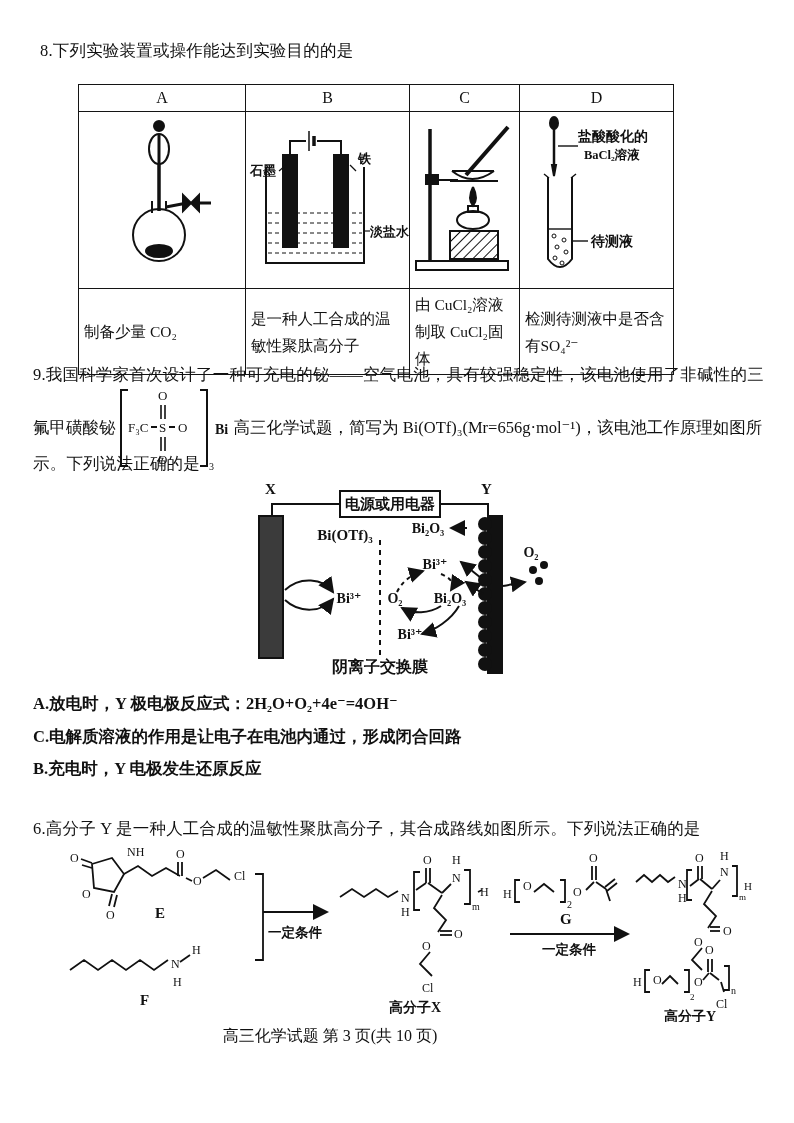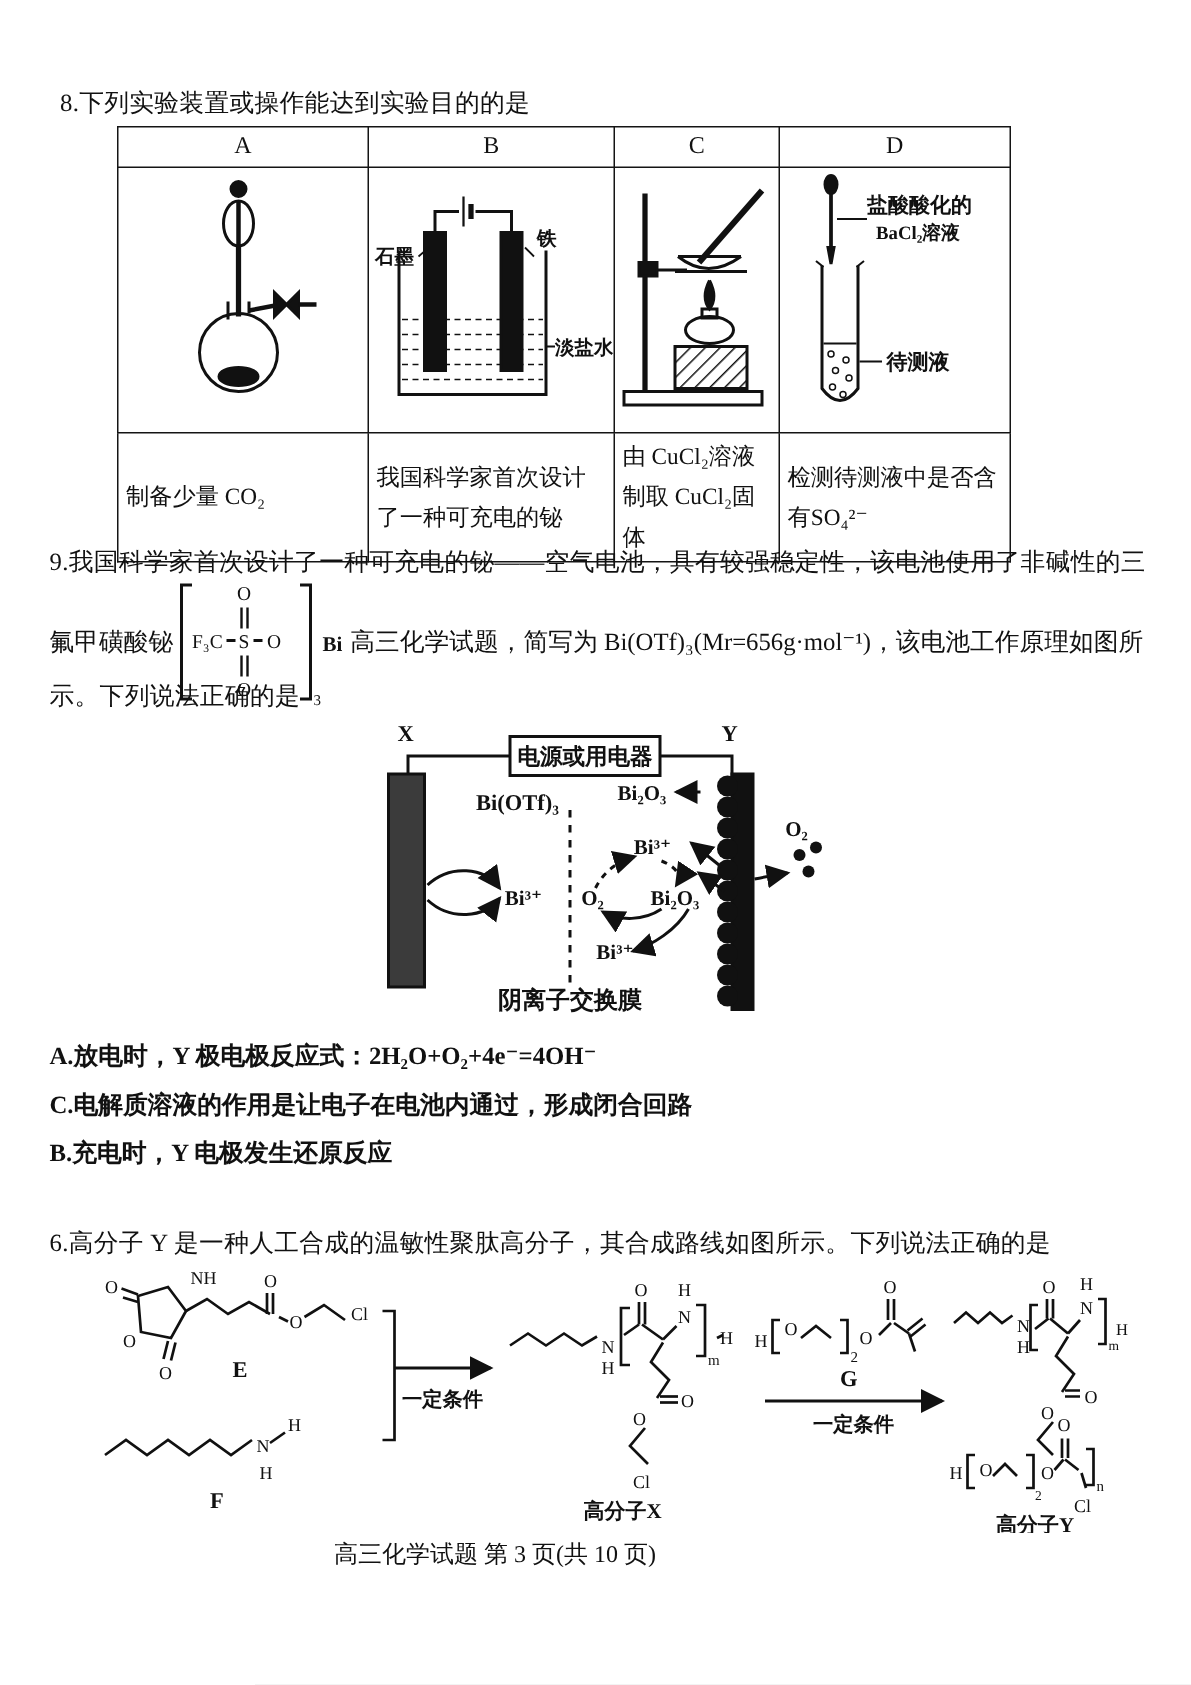--- a/index.html
+++ b/index.html
@@ -20,21 +20,21 @@
   .footer{position:absolute;left:0;top:1026px;width:660px;text-align:center;font-size:16px;}
   svg text{font-family:"Liberation Serif","DejaVu Serif",serif;fill:#111;}
   svg .cjk{font-weight:bold;}
   svg line,svg path,svg polyline,svg polygon,svg rect,svg circle,svg ellipse{vector-effect:non-scaling-stroke;}
 </style>
 </head>
 <body>
 
 <div class="page">
 
-  <div class="line" style="left:40px;top:58px;">8.下列实验装置或操作能达到实验目的的是</div>
+  <div class="line" style="left:40px;top:40px;">8.下列实验装置或操作能达到实验目的的是</div>
 
   <table class="q8">
     <colgroup>
         <col style="width:167px">
         <col style="width:163px">
         <col style="width:110px">
         <col style="width:154px">
       </colgroup>
     <tbody>
         <tr class="hdr">
@@ -137,21 +137,21 @@
             <line x1="53" y1="128" x2="68" y2="128" stroke-width="1.4"></line>
           </g>
           <text class="cjk" x="58" y="28" font-size="14">盐酸酸化的</text>
           <text class="cjk" x="64" y="46" font-size="12.5">BaCl₂溶液</text>
           <text class="cjk" x="71" y="133" font-size="14">待测液</text>
         </svg>
       </td>
     </tr>
     <tr class="desc">
       <td>制备少量 CO₂</td>
-      <td>我国科学家首次设计了一种可充电的铋</td>
+      <td>是一种人工合成的温敏性聚肽高分子</td>
       <td>由 CuCl₂溶液制取 CuCl₂固体</td>
       <td>检测待测液中是否含有SO₄²⁻</td>
     </tr>
   </tbody>
     </table>
 
   <div class="line" style="left:33px;top:364px;">9.我国科学家首次设计了一种可充电的铋——空气电池，具有较强稳定性，该电池使用了非碱性的三</div>
 
   <div class="fline">
     <span>氟甲磺酸铋</span>

